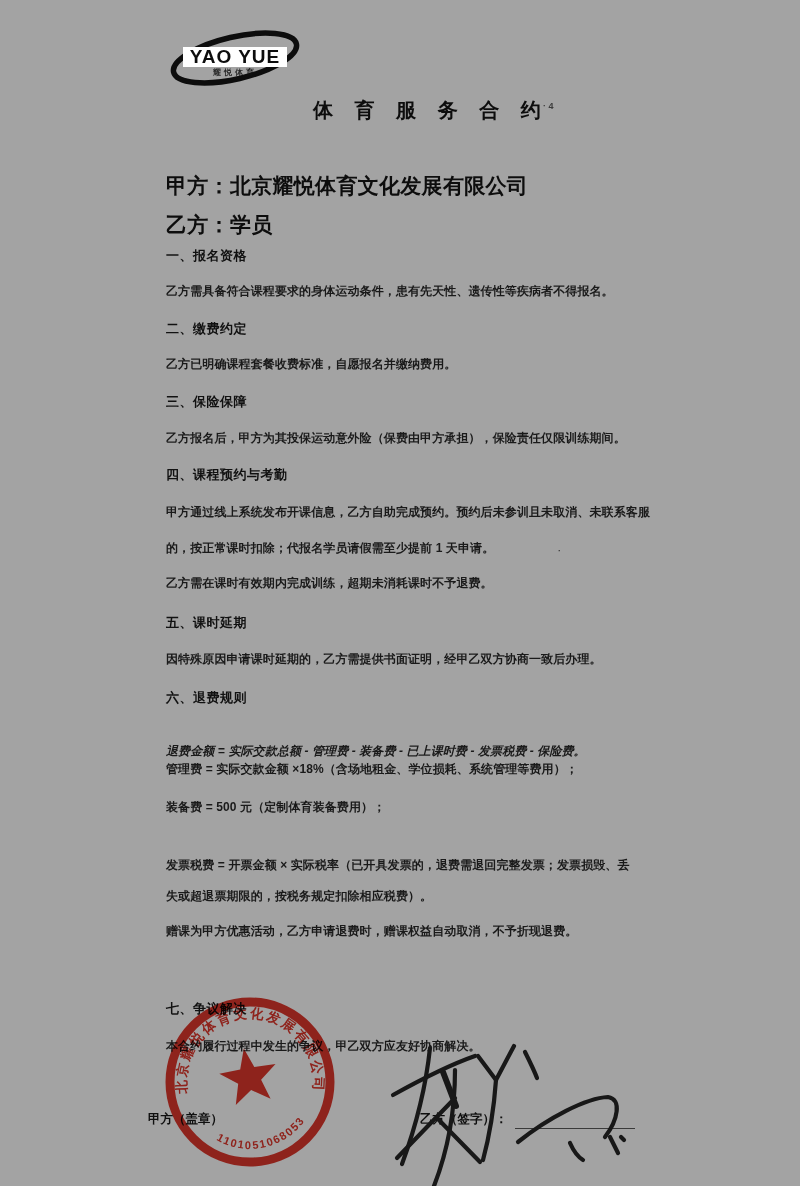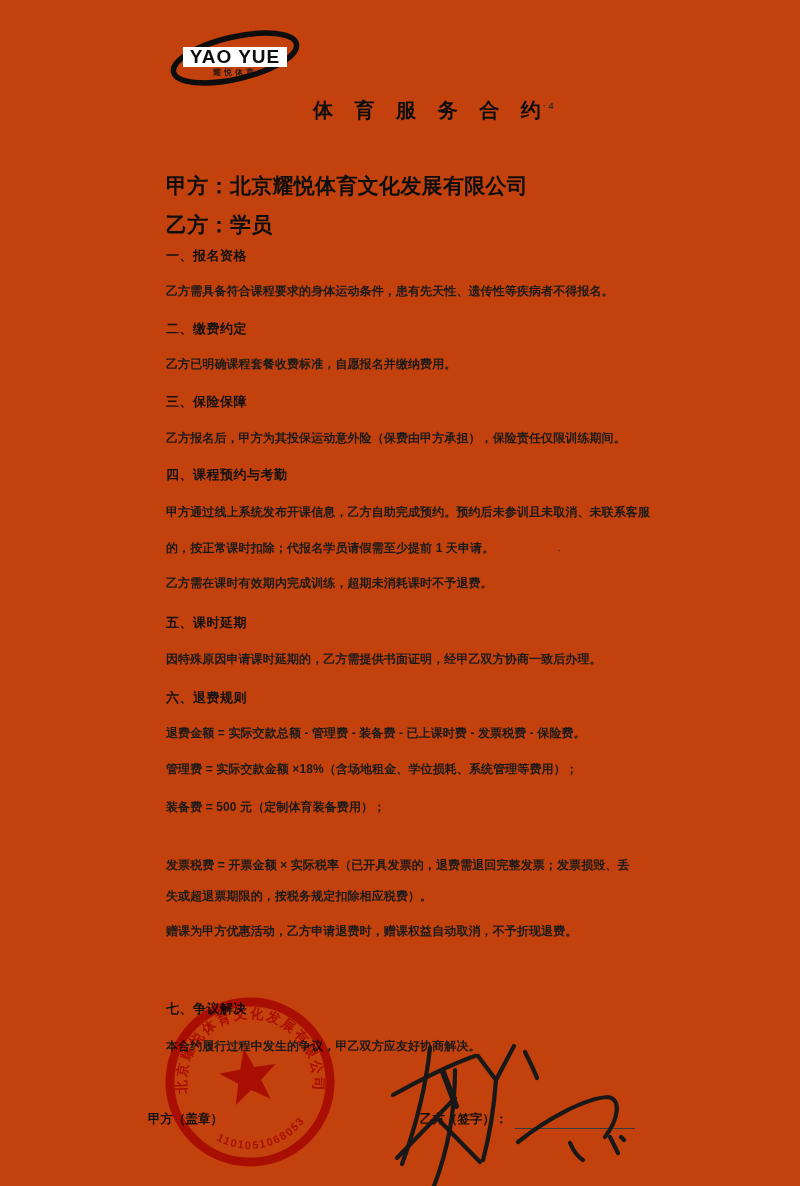--- a/index.html
+++ b/index.html
@@ -1,17 +1,17 @@
 <!DOCTYPE html>
 <html><head>
 <meta charset="utf-8">
 <style>
   html,body{margin:0;padding:0;background:#e9e9e9;}
   .page{
-    position:relative;width:800px;height:1186px;background:#c2410c;
+    position:relative;width:800px;height:1186px;background:#a3a3a3;
     font-family:"Liberation Sans","DejaVu Sans",sans-serif;color:#141414;
     overflow:hidden;margin:0 auto;
   }
   .doc{position:absolute;left:166px;top:0;width:474px;height:1186px;}
   .title{
     position:absolute;left:147px;top:97px;font-size:20px;font-weight:700;
     letter-spacing:8px;white-space:nowrap;color:#0d0d0d;
   }
   .party{position:absolute;left:0;font-size:21px;font-weight:700;letter-spacing:0.3px;white-space:nowrap;color:#0d0d0d;}
   .hd{position:absolute;left:0;font-size:13px;font-weight:700;letter-spacing:0.5px;white-space:nowrap;color:#111;}
@@ -60,21 +60,21 @@
     <div class="hd" style="top:466px;">四、课程预约与考勤</div>
     <div class="bl" style="top:504px;">甲方通过线上系统发布开课信息，乙方自助完成预约。预约后未参训且未取消、未联系客服</div>
     <div class="bl" style="top:540px;">的，按正常课时扣除；代报名学员请假需至少提前 1 天申请。</div>
     <div class="mark" style="left:392px;top:546px;">·</div>
     <div class="bl" style="top:575px;">乙方需在课时有效期内完成训练，超期未消耗课时不予退费。</div>
 
     <div class="hd" style="top:614px;">五、课时延期</div>
     <div class="bl" style="top:651px;">因特殊原因申请课时延期的，乙方需提供书面证明，经甲乙双方协商一致后办理。</div>
 
     <div class="hd" style="top:689px;">六、退费规则</div>
-    <div class="bl" style="top:725px;">退费金额 = 实际交款总额 - 管理费 - 装备费 - 已上课时费 - 发票税费 - 保险费。</div>
+    <div class="bl" style="top:743px;font-style:italic;">退费金额 = 实际交款总额 - 管理费 - 装备费 - 已上课时费 - 发票税费 - 保险费。</div>
     <div class="bl" style="top:761px;">管理费 = 实际交款金额 ×18%（含场地租金、学位损耗、系统管理等费用）；</div>
     <div class="bl" style="top:799px;">装备费 = 500 元（定制体育装备费用）；</div>
     <div class="bl" style="top:857px;">发票税费 = 开票金额 × 实际税率（已开具发票的，退费需退回完整发票；发票损毁、丢</div>
     <div class="bl" style="top:888px;">失或超退票期限的，按税务规定扣除相应税费）。</div>
     <div class="bl" style="top:923px;">赠课为甲方优惠活动，乙方申请退费时，赠课权益自动取消，不予折现退费。</div>
 
     <div class="hd" style="top:1000px;">七、争议解决</div>
     <div class="bl" style="top:1038px;">本合约履行过程中发生的争议，甲乙双方应友好协商解决。</div>
 
     <div class="siglabel" style="left:-18px;top:1111px;">甲方（盖章）</div>

